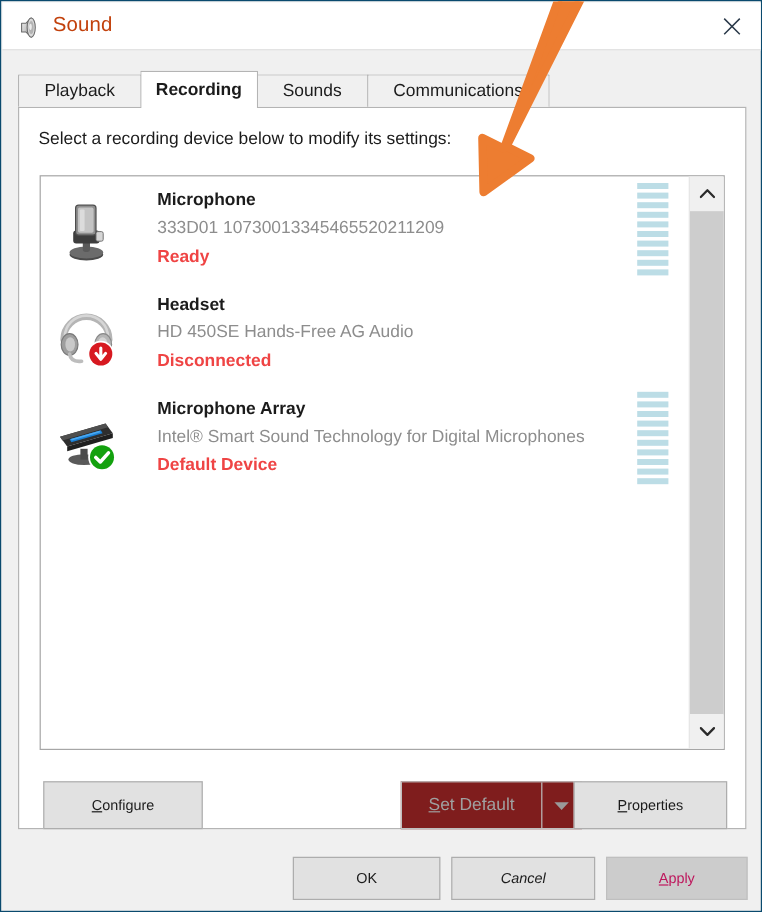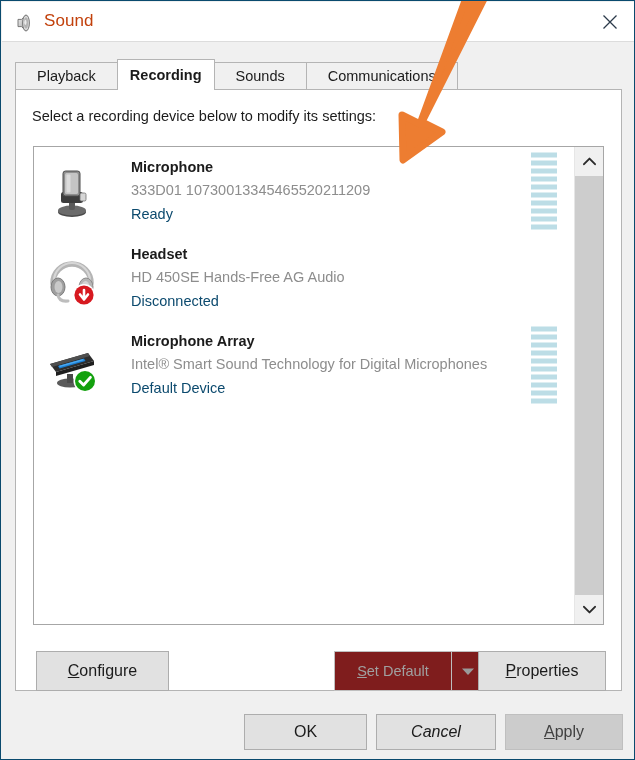--- a/index.html
+++ b/index.html
@@ -130,23 +130,24 @@
     font-weight: bold;
     line-height: 22px;
     white-space: nowrap;
   }
   .device-desc {
     font-size: 14.5px; color: #8d8d8d;
     line-height: 24px;
     white-space: nowrap;
   }
   .device-status {
-    font-size: 14.5px; color: #0c4a6e;
+    font-size: 14.5px; color: #ef4444;
     line-height: 24px;
     white-space: nowrap;
+    font-weight: bold;
   }
   
   .vu-meter {
     position: absolute;
     right: 16px; top: 50%;
     transform: translateY(-50%);
     width: 26px;
     display: flex; flex-direction: column;
     gap: 3px;
   }
@@ -179,28 +180,28 @@
     width: 29px;
     height: 420px;
     background: #cdcdcd;
     cursor: default;
   }
 
   
   .btn {
     background: #e1e1e1;
     border: 1px solid #adadad;
-    font-size: 16px;
+    font-size: 12px;
     color: #1b1b1b;
     display: flex; align-items: center; justify-content: center;
     cursor: default;
     white-space: nowrap;
   }
   .btn.disabled {
-    color: #404040;
+    color: #be185d;
     background: #cccccc;
     border-color: #bfbfbf;
   }
 
   #btn-configure {
     position: absolute; left: 20px; top: 561px;
     width: 133px; height: 40px;
   }
   #setdefault-group {
     position: absolute; left: 318px; top: 561px;

